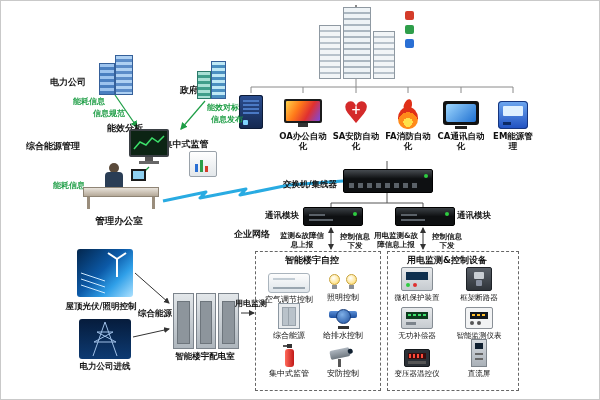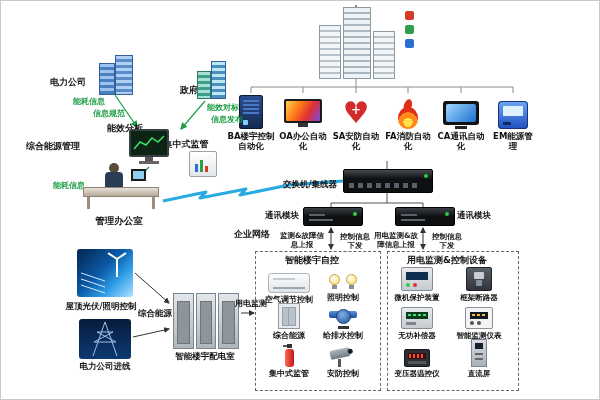--- a/index.html
+++ b/index.html
@@ -8,21 +8,21 @@
   .lbl{position:absolute;font-weight:bold;color:#141414;text-align:center;line-height:1.2;font-size:9px;}
   .green{position:absolute;color:#1e9e46;font-weight:bold;font-size:8px;text-align:center;line-height:1.2;}
   .flow{position:absolute;font-size:7.5px;color:#222;text-align:center;line-height:1.25;font-weight:bold;}
   .dbox{position:absolute;border:1px dashed #666;box-sizing:border-box;}
   .dbox-title{position:absolute;left:0;right:12px;top:2px;text-align:center;font-weight:bold;font-size:9px;color:#111;}
   .sys{position:absolute;width:48px;text-align:center;}
   .sysicon{height:36px;display:flex;align-items:flex-end;justify-content:center;}
   .syslbl{font-size:8.5px;font-weight:bold;line-height:1.2;margin-top:2px;color:#111;}
   .item{position:absolute;text-align:center;}
   .item .holder{display:flex;justify-content:center;align-items:flex-end;height:26px;}
-  .ilbl{font-size:8px;font-weight:bold;margin-top:3px;line-height:1.1;color:#111;}
+  .ilbl{font-size:8px;font-weight:normal;margin-top:3px;line-height:1.1;color:#111;}
   .ilbl.small{font-size:7.5px;}
   svg.wires{position:absolute;left:0;top:0;pointer-events:none;}
 </style>
 </head>
 <body>
 
 <div class="canvas">
 
   <svg class="wires" width="600" height="400">
     <defs>
@@ -64,21 +64,20 @@
     <div style="width:9px;height:9px;background:#2a6fd4;border-radius:2px;"></div>
   </div>
 
   <div class="sys" style="left:226px;top:92px;">
     <div class="sysicon">
       <div style="width:24px;height:34px;background:linear-gradient(#2c4f92,#14284f);border-radius:3px;box-shadow:inset 0 0 0 1px #0d1b36;position:relative;">
         <div style="position:absolute;left:4px;right:4px;top:5px;height:14px;background:repeating-linear-gradient(180deg,#4a79c4 0 2px,rgba(0,0,0,0) 2px 4px);"></div>
         <div style="position:absolute;left:4px;bottom:4px;width:5px;height:5px;background:#7fd4ff;border-radius:1px;"></div>
       </div>
     </div>
-    <div class="syslbl">BA楼宇控制自动化</div>
   </div>
 
   <div class="sys" style="left:278px;top:92px;">
     <div class="sysicon">
       <div style="width:38px;height:30px;position:relative;">
         <div style="position:absolute;left:0;top:0;width:38px;height:24px;background:#1b1b1b;border-radius:2px;">
           <div style="position:absolute;top:2px;left:2px;right:2px;bottom:2px;background:linear-gradient(120deg,#ffd24a,#ff7a1a 35%,#e03030 65%,#7a4ae0);border-radius:1px;"></div>
         </div>
         <div style="position:absolute;left:14px;bottom:2px;width:10px;height:4px;background:#333;"></div>
       </div>

